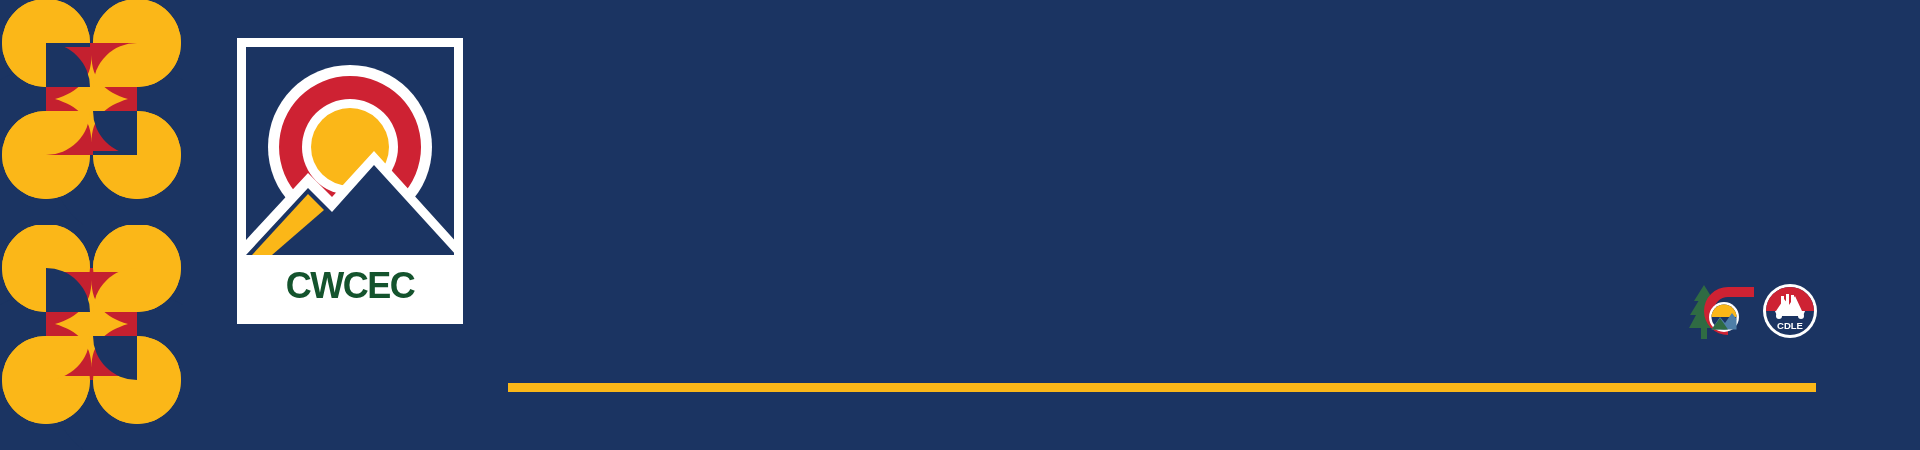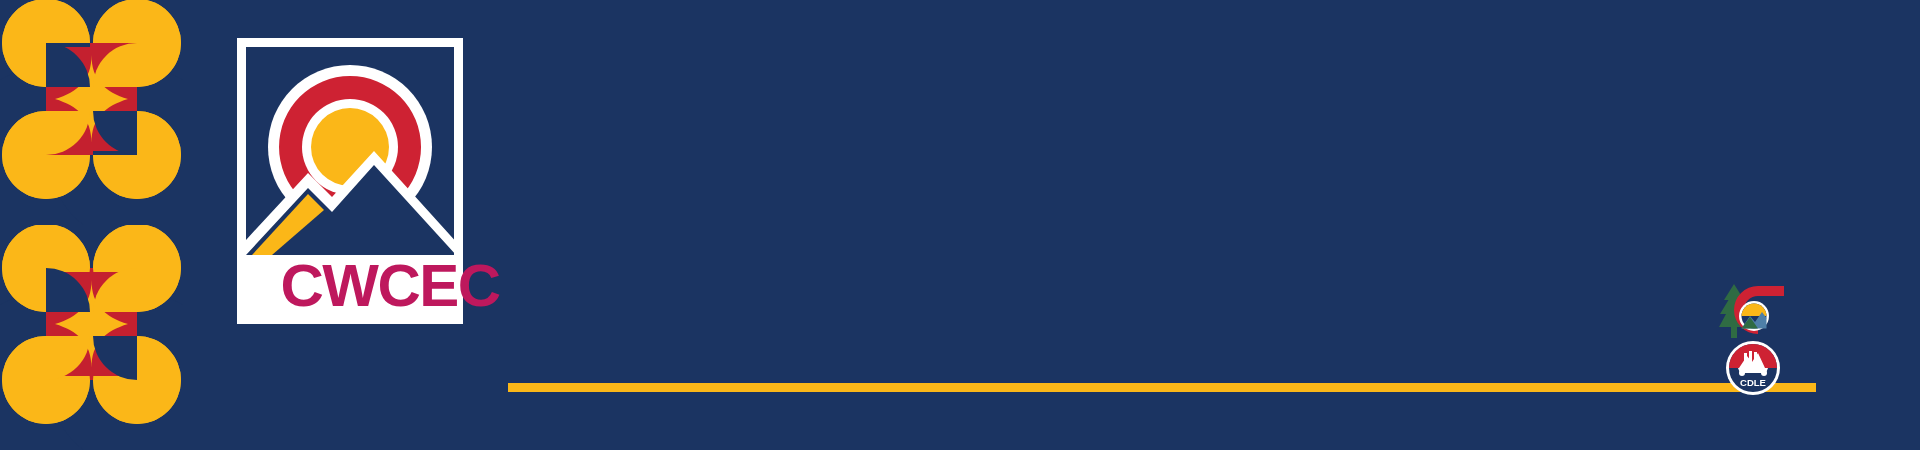--- a/index.html
+++ b/index.html
@@ -37,27 +37,26 @@
   #logo-mark-box{
     width:208px;height:208px;
     background:#1b3462;
     position:relative;
     overflow:hidden;
   }
   #logo-mark-box svg{display:block;}
   #logo-wordmark{
     width:208px;height:62px;
     display:flex;align-items:center;justify-content:center;
-    color:#be185d;
+    color:#14532d;
     font-weight:bold;
-    font-size:60px;
+    font-size:36px;
     letter-spacing:-1.5px;
     font-family:"Liberation Sans",sans-serif;
     line-height:1;
-    margin-left:40px;
   }
 
   
   #text-block{
     position:absolute;
     left:508px;top:58px;
     width:1320px;
   }
   .headline{
     color:#ffffff;
@@ -110,21 +109,21 @@
     left:508px;top:383px;
     width:1308px;height:9px;
     background:#fbb718;
   }
 
   
   #partner-logos{
     position:absolute;
     left:1684px;top:280px;
     width:134px;height:62px;
-    display:flex;align-items:center;flex-direction:column;
+    display:flex;align-items:center;
   }
   #colorado-logo{width:74px;height:60px;position:relative;}
   #colorado-logo svg{display:block;}
   #cdle-logo{width:56px;height:56px;margin-left:4px;}
   #cdle-logo svg{display:block;}
 </style>
 </head>
 <body>
 
 <div id="banner">

